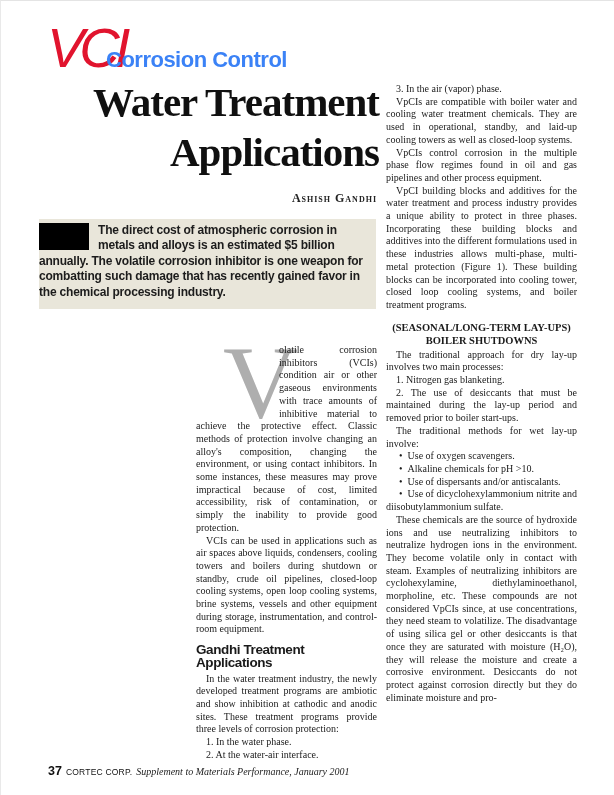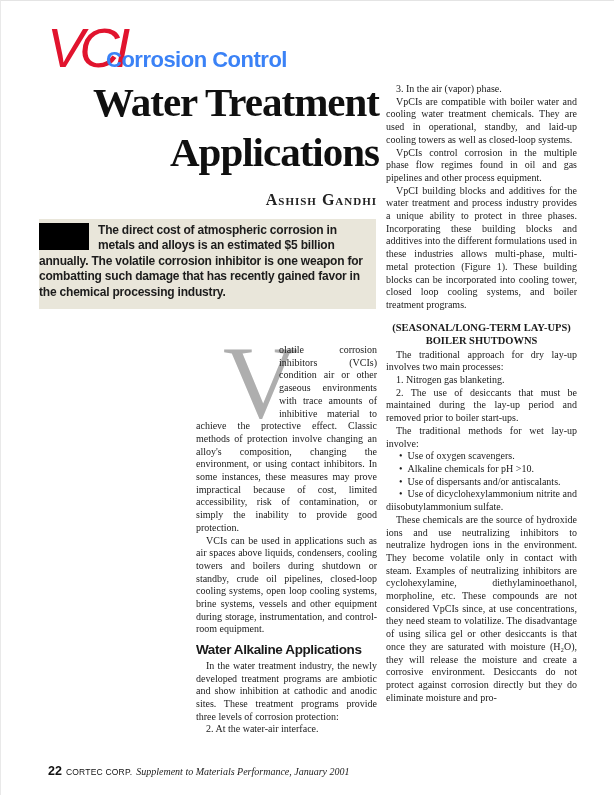--- a/index.html
+++ b/index.html
@@ -20,21 +20,21 @@
     letter-spacing:-0.5px;color:#3b82f6;white-space:nowrap;
   }
   
   .title-block{
     position:absolute;left:40px;top:76px;width:338px;text-align:right;
     font-family:"Liberation Serif",serif;font-weight:bold;color:#101010;
     font-size:41px;line-height:50px;letter-spacing:-1px;
   }
   .author{
     position:absolute;left:40px;top:190px;width:336px;text-align:right;
-    font-variant:small-caps;font-weight:bold;font-size:16px;letter-spacing:1px;color:#222;
+    font-variant:small-caps;font-weight:bold;font-size:12px;letter-spacing:1px;color:#222;
   }
   
   .deck{
     position:absolute;left:38px;top:218px;width:337px;height:90px;
     background:#e9e6da;box-sizing:border-box;padding:4px 4px 0 0;
   }
   .deck-rect{float:left;width:50px;height:27px;background:#000;margin:0 9px 2px 0;}
   .deck-text{
     font-family:"Liberation Sans",sans-serif;font-weight:bold;
     font-size:12px;line-height:15.4px;letter-spacing:-0.2px;color:#1c1c1c;text-align:left;
@@ -87,22 +87,23 @@
   <div class="deck">
     <div class="deck-rect"></div>
     <div class="deck-text">The direct cost of atmospheric corrosion in metals and alloys is an estimated $5 billion annually. The volatile corrosion inhibitor is one weapon for combatting such damage that has recently gained favor in the chemical processing industry.</div>
   </div>
 
   <div class="col col-left">
     <div class="para">
       <span class="dropcap">V</span><span>olatile corrosion inhibitors (VCIs) condition air or other gaseous environments with trace amounts of inhibitive material to achieve the protective effect. Classic methods of protection involve changing an alloy's composition, changing the environment, or using contact inhibitors. In some instances, these measures may prove impractical because of cost, limited accessibility, risk of contamination, or simply the inability to provide good protection.</span>
     </div>
     <p class="para indent">VCIs can be used in applications such as air spaces above liquids, condensers, cooling towers and boilers during shutdown or standby, crude oil pipelines, closed-loop cooling systems, open loop cooling systems, brine systems, vessels and other equipment during storage, instrumentation, and control-room equipment.</p>
-    <h2 class="h2-left">Water Alkaline Applications</h2>
+    <h2 class="h2-left">Gandhi Treatment Applications</h2>
     <p class="para indent">In the water treatment industry, the newly developed treatment programs are ambiotic and show inhibition at cathodic and anodic sites. These treatment programs provide three levels of corrosion protection:</p>
+    <p class="para num">1.  In the water phase.</p>
     <p class="para num">2.  At the water-air interface.</p>
   </div>
 
   <div class="col col-right">
     <p class="para num">3.  In the air (vapor) phase.</p>
     <p class="para indent">VpCIs are compatible with boiler water and cooling water treatment chemicals. They are used in operational, standby, and laid-up cooling towers as well as closed-loop systems.</p>
     <p class="para indent">VpCIs control corrosion in the multiple phase flow regimes found in oil and gas pipelines and other process equipment.</p>
     <p class="para indent">VpCI building blocks and additives for the water treatment and process industry provides a unique ability to protect in three phases. Incorporating these building blocks and additives into the different formulations used in these industries allows multi-phase, multi-metal protection (Figure 1). These building blocks can be incorporated into cooling tower, closed loop cooling systems, and boiler treatment programs.</p>
     <div class="h3-right">
       <div>(SEASONAL/LONG-TERM LAY-UPS)</div>
@@ -113,18 +114,18 @@
     <p class="para num">2.  The use of desiccants that must be maintained during the lay-up period and removed prior to boiler start-ups.</p>
     <p class="para indent">The traditional methods for wet lay-up involve:</p>
     <p class="para bullet">Use of oxygen scavengers.</p>
     <p class="para bullet">Alkaline chemicals for pH &gt;10.</p>
     <p class="para bullet">Use of dispersants and/or antiscalants.</p>
     <p class="para bullet">Use of dicyclohexylammonium nitrite and diisobutylammonium sulfate.</p>
     <p class="para indent">These chemicals are the source of hydroxide ions and use neutralizing inhibitors to neutralize hydrogen ions in the environment. They become volatile only in contact with steam. Examples of neutralizing inhibitors are cyclohexylamine, diethylaminoethanol, morpholine, etc. These compounds are not considered VpCIs since, at use concentrations, they need steam to volatilize. The disadvantage of using silica gel or other desiccants is that once they are saturated with moisture (H₂O), they will release the moisture and create a corrosive environment. Desiccants do not protect against corrosion directly but they do eliminate moisture and pro-</p>
   </div>
 
   <div class="footer">
-    <span class="pn">22</span>
+    <span class="pn">37</span>
     <span class="pub">CORTEC CORP.</span>
     <span class="cite">Supplement to Materials Performance, January 2001</span>
   </div>
 
 </div>
 
 </body></html>

